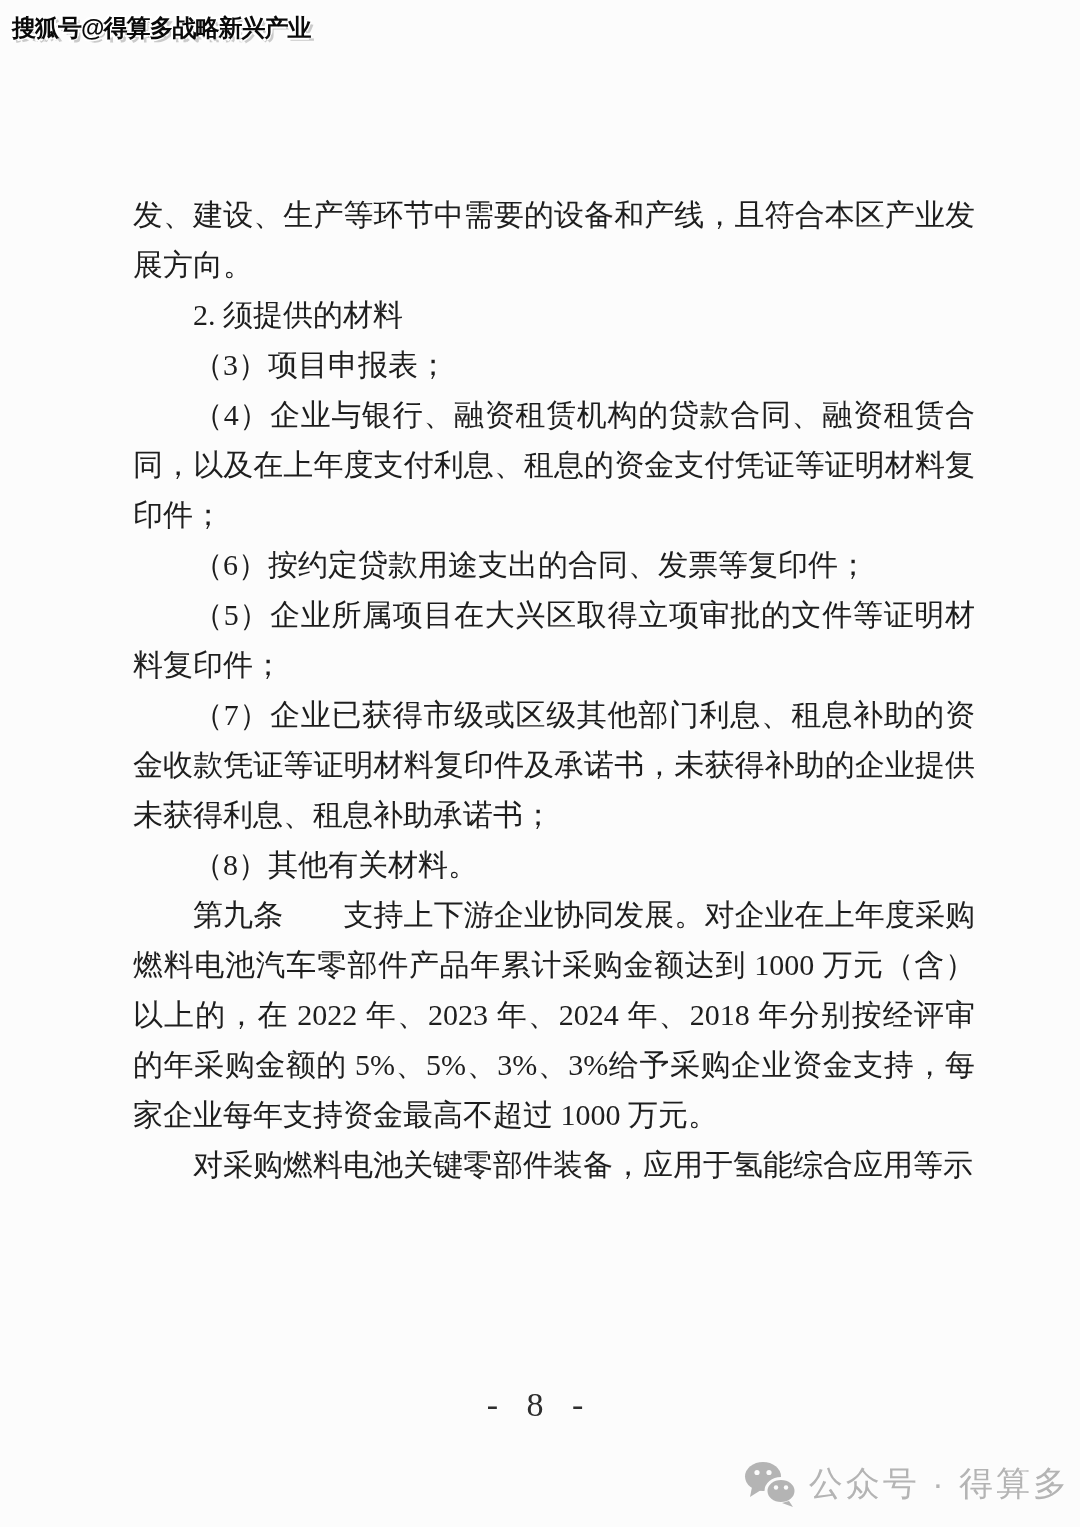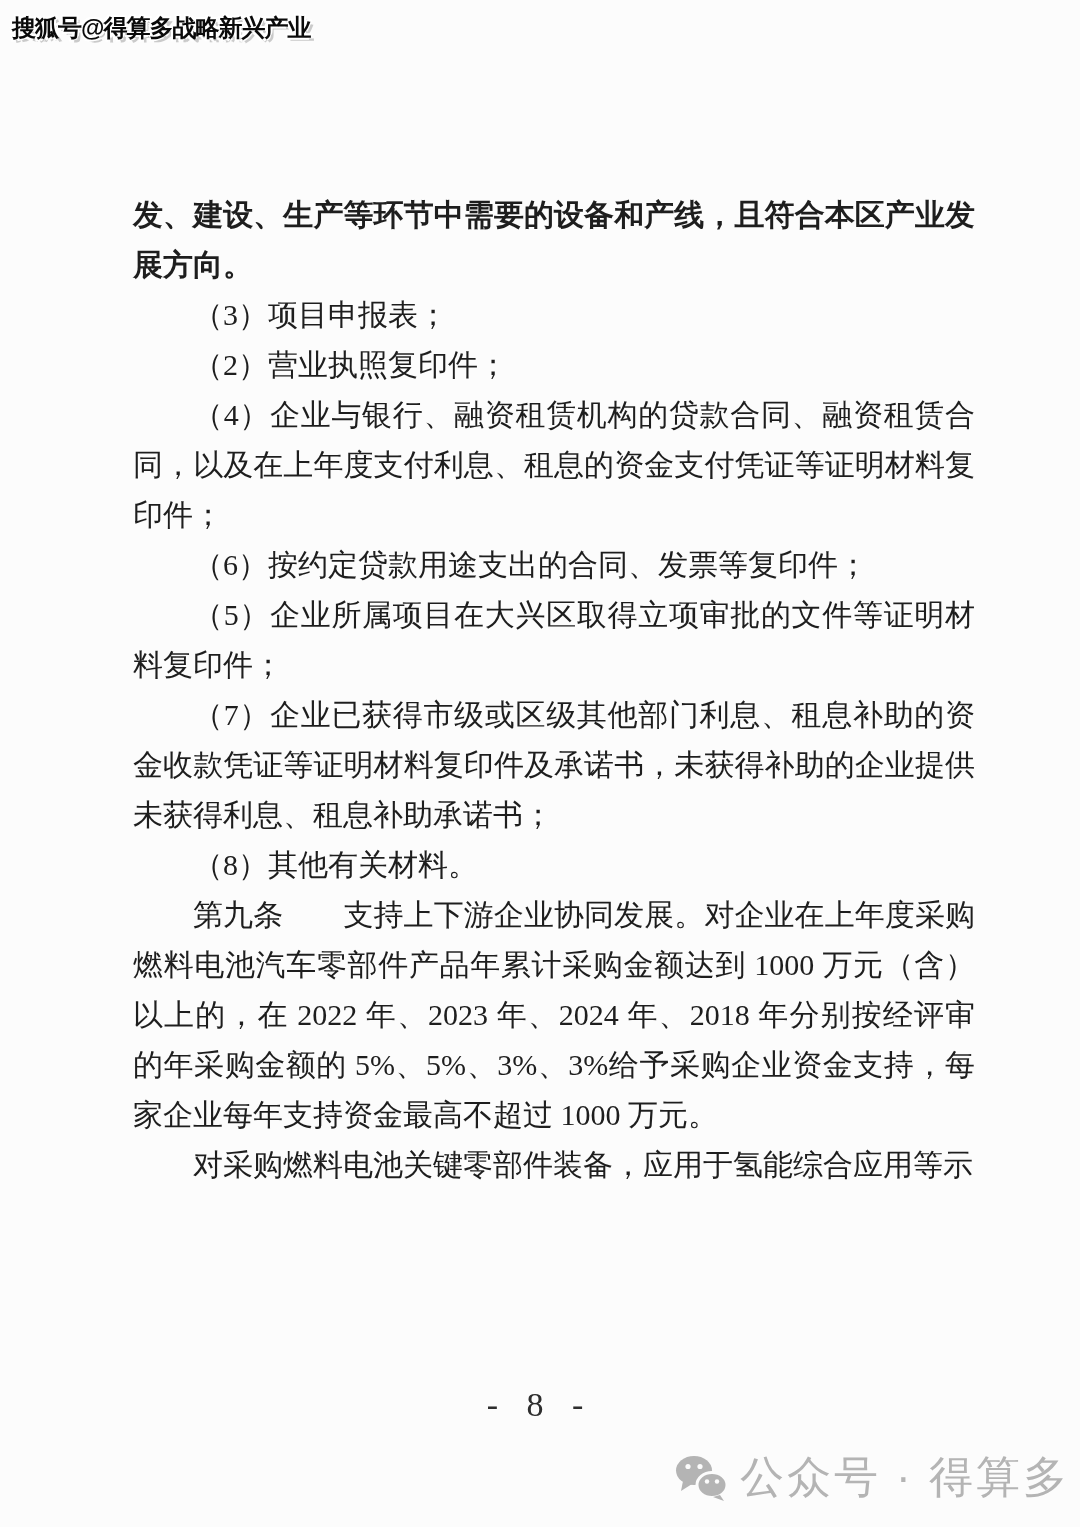--- a/index.html
+++ b/index.html
@@ -43,21 +43,20 @@
     color: #1e1e1e;
     text-align: justify;
     text-justify: inter-ideograph;
   }
   .doc-body p {
     margin: 0;
     text-indent: 2em;
   }
   .doc-body p.no-indent {
     text-indent: 0;
-    font-weight: bold;
   }
   .bold-lead {
     font-weight: 400;
   }
   
   .page-number {
     position: absolute;
     top: 1386px;
     left: 0;
     width: 1080px;
@@ -76,36 +75,36 @@
     gap: 12px;
     color: #b4b4b4;
   }
   .footer .wechat-icon {
     width: 54px;
     height: 46px;
     flex: 0 0 auto;
   }
   .footer .account-label {
     font-family: "Liberation Sans", sans-serif;
-    font-size: 44px;
+    font-size: 34px;
     letter-spacing: 3px;
     white-space: nowrap;
   }
 </style>
 </head>
 <body>
 
 <div class="page">
 
   <div class="watermark">搜狐号@得算多战略新兴产业</div>
 
   <div class="doc-body">
     <p class="no-indent">发、建设、生产等环节中需要的设备和产线，且符合本区产业发展方向。</p>
+    <p>2. 须提供的材料</p>
     <p>（3）项目申报表；</p>
-    <p>（2）营业执照复印件；</p>
     <p>（4）企业与银行、融资租赁机构的贷款合同、融资租赁合同，以及在上年度支付利息、租息的资金支付凭证等证明材料复印件；</p>
     <p>（6）按约定贷款用途支出的合同、发票等复印件；</p>
     <p>（5）企业所属项目在大兴区取得立项审批的文件等证明材料复印件；</p>
     <p>（7）企业已获得市级或区级其他部门利息、租息补助的资金收款凭证等证明材料复印件及承诺书，未获得补助的企业提供未获得利息、租息补助承诺书；</p>
     <p>（8）其他有关材料。</p>
     <p><span class="bold-lead">第九条　　支持上下游企业协同发展。</span><span>对企业在上年度采购燃料电池汽车零部件产品年累计采购金额达到 1000 万元（含）以上的，在 2022 年、2023 年、2024 年、2018 年分别按经评审的年采购金额的 5%、5%、3%、3%给予采购企业资金支持，每家企业每年支持资金最高不超过 1000 万元。</span></p>
     <p>对采购燃料电池关键零部件装备，应用于氢能综合应用等示</p>
   </div>
 
   <div class="page-number">- 8 -</div>

